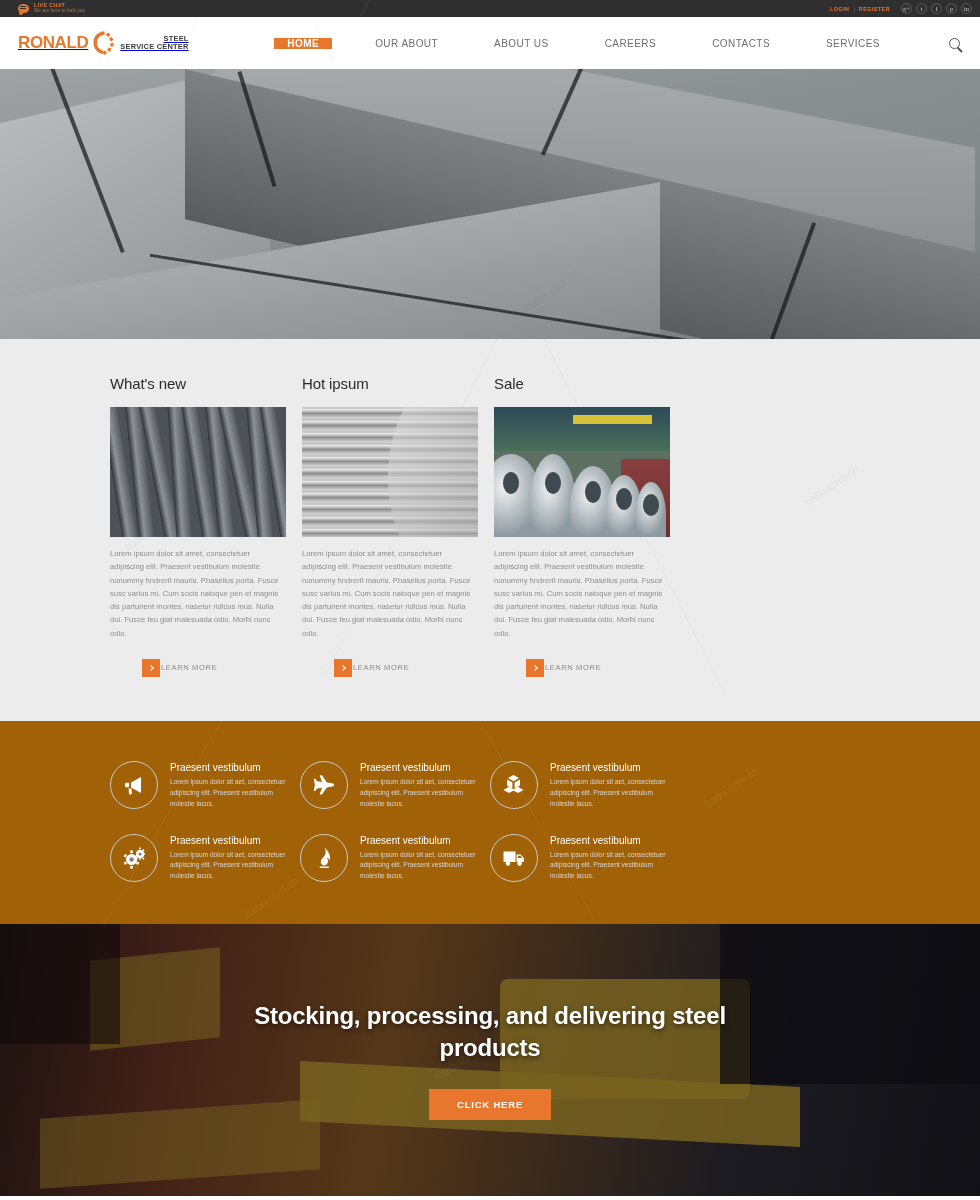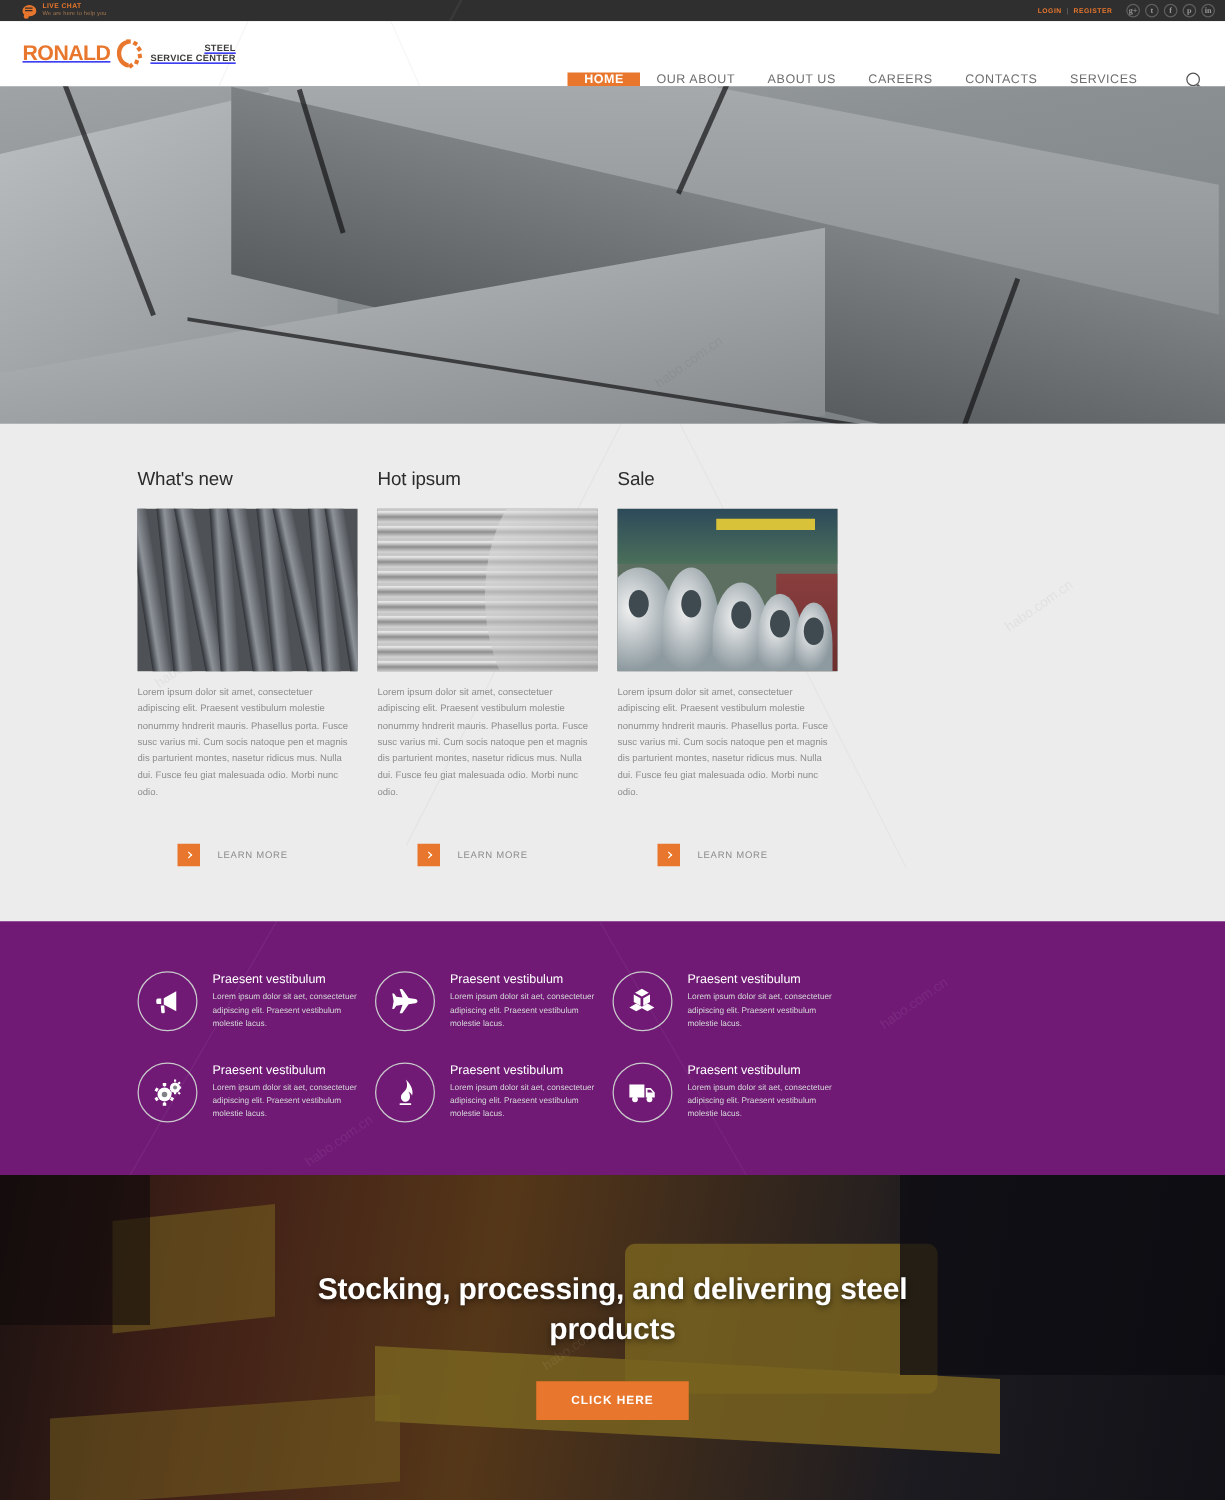--- a/index.html
+++ b/index.html
@@ -115,21 +115,21 @@
   .gear-icon {
     width: 22px; height: 24px; position: relative; flex-shrink: 0;
   }
   .logo-sub {
     line-height: 1.12; margin-left: 2px;
   }
   .logo-sub span {
     display: block; font-size: 7.4px; font-weight: bold;
     color: #3a3a3a; letter-spacing: 0.25px;
   }
-  nav { display: flex; align-items: flex-end; }
+  nav { display: flex; align-items: center; gap: 30px; }
   .nav-item {
     display: flex; align-items: center;
     padding: 0 13px;
     font-size: 10px; color: #6e6e6e;
     letter-spacing: 0.45px;
     text-decoration: none;
     position: relative; z-index: 2;
   }
   .nav-item.active {
     background: #e8762c; color: #fff; font-weight: bold;
@@ -208,22 +208,22 @@
   }
   .thumb {
     width: 176px; height: 130px; overflow: hidden;
     position: relative; background: #777;
   }
   .col-text {
     font-size: 7.6px; color: #8d8d8d; line-height: 1.75;
     margin-top: 10px; letter-spacing: 0.02px;
   }
   .learn {
-    display: flex; align-items: center; gap: 14px;
-    margin-top: 35px; text-decoration: none; padding-left: 32px;
+    display: flex; align-items: center; gap: 1px;
+    margin-top: 19px; text-decoration: none; padding-left: 32px;
   }
   .learn-sq {
     width: 18px; height: 18px; background: #e8762c;
     display: flex; align-items: center; justify-content: center;
   }
   .learn-chev {
     width: 4px; height: 4px;
     border-top: 1.4px solid #fff; border-right: 1.4px solid #fff;
     transform: rotate(45deg); margin-left: -1px;
   }
@@ -275,21 +275,21 @@
     border-radius: 50%;
     background: #3e4a50;
   }
   .fac-floor {
     position: absolute; bottom: 0; right: 0; width: 28%; height: 60%;
     background: linear-gradient(180deg,#8a3e3e,#6d2f2f);
   }
 
   
   .features {
-    background: #701a75; padding: 38px 0 42px;
+    background: #a16207; padding: 38px 0 42px;
     position: relative; overflow: hidden;
   }
   .features::before {
     content: ""; position: absolute; left: 140px; top: -90px;
     width: 1px; height: 460px; background: rgba(255,255,255,0.06);
     transform: rotate(30deg);
   }
   .features::after {
     content: ""; position: absolute; left: 560px; top: -100px;
     width: 1px; height: 480px; background: rgba(255,255,255,0.05);

